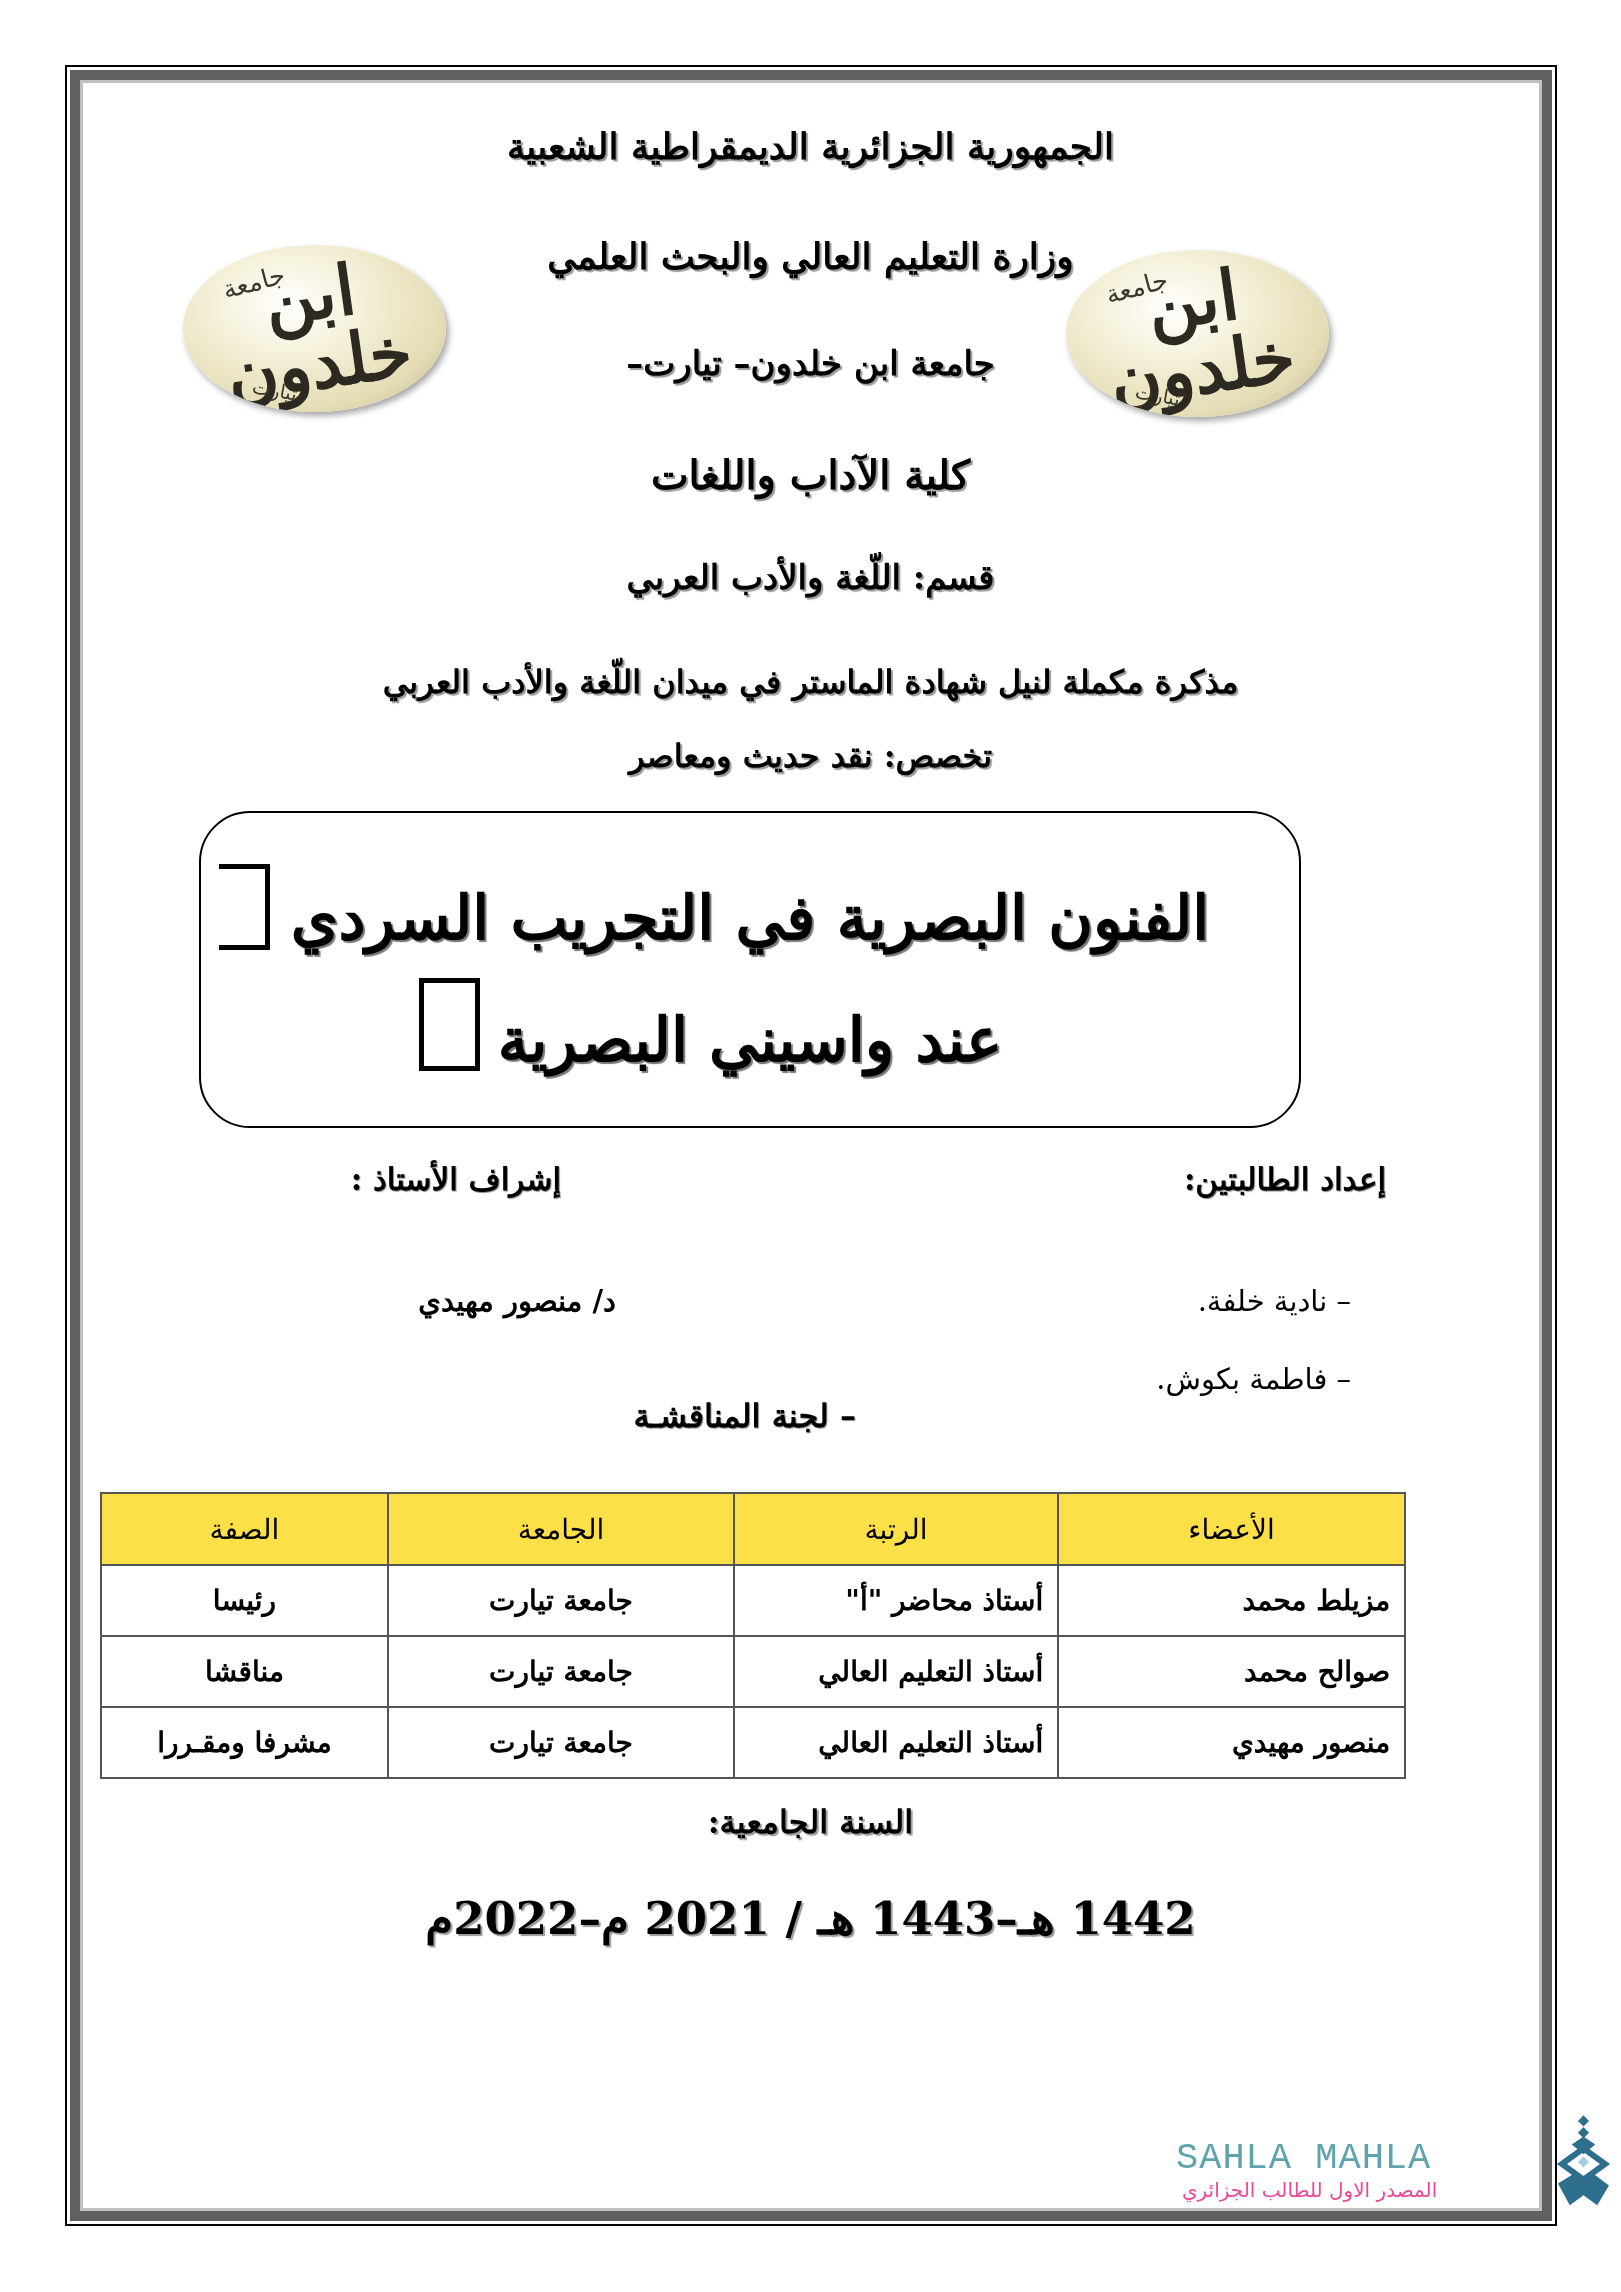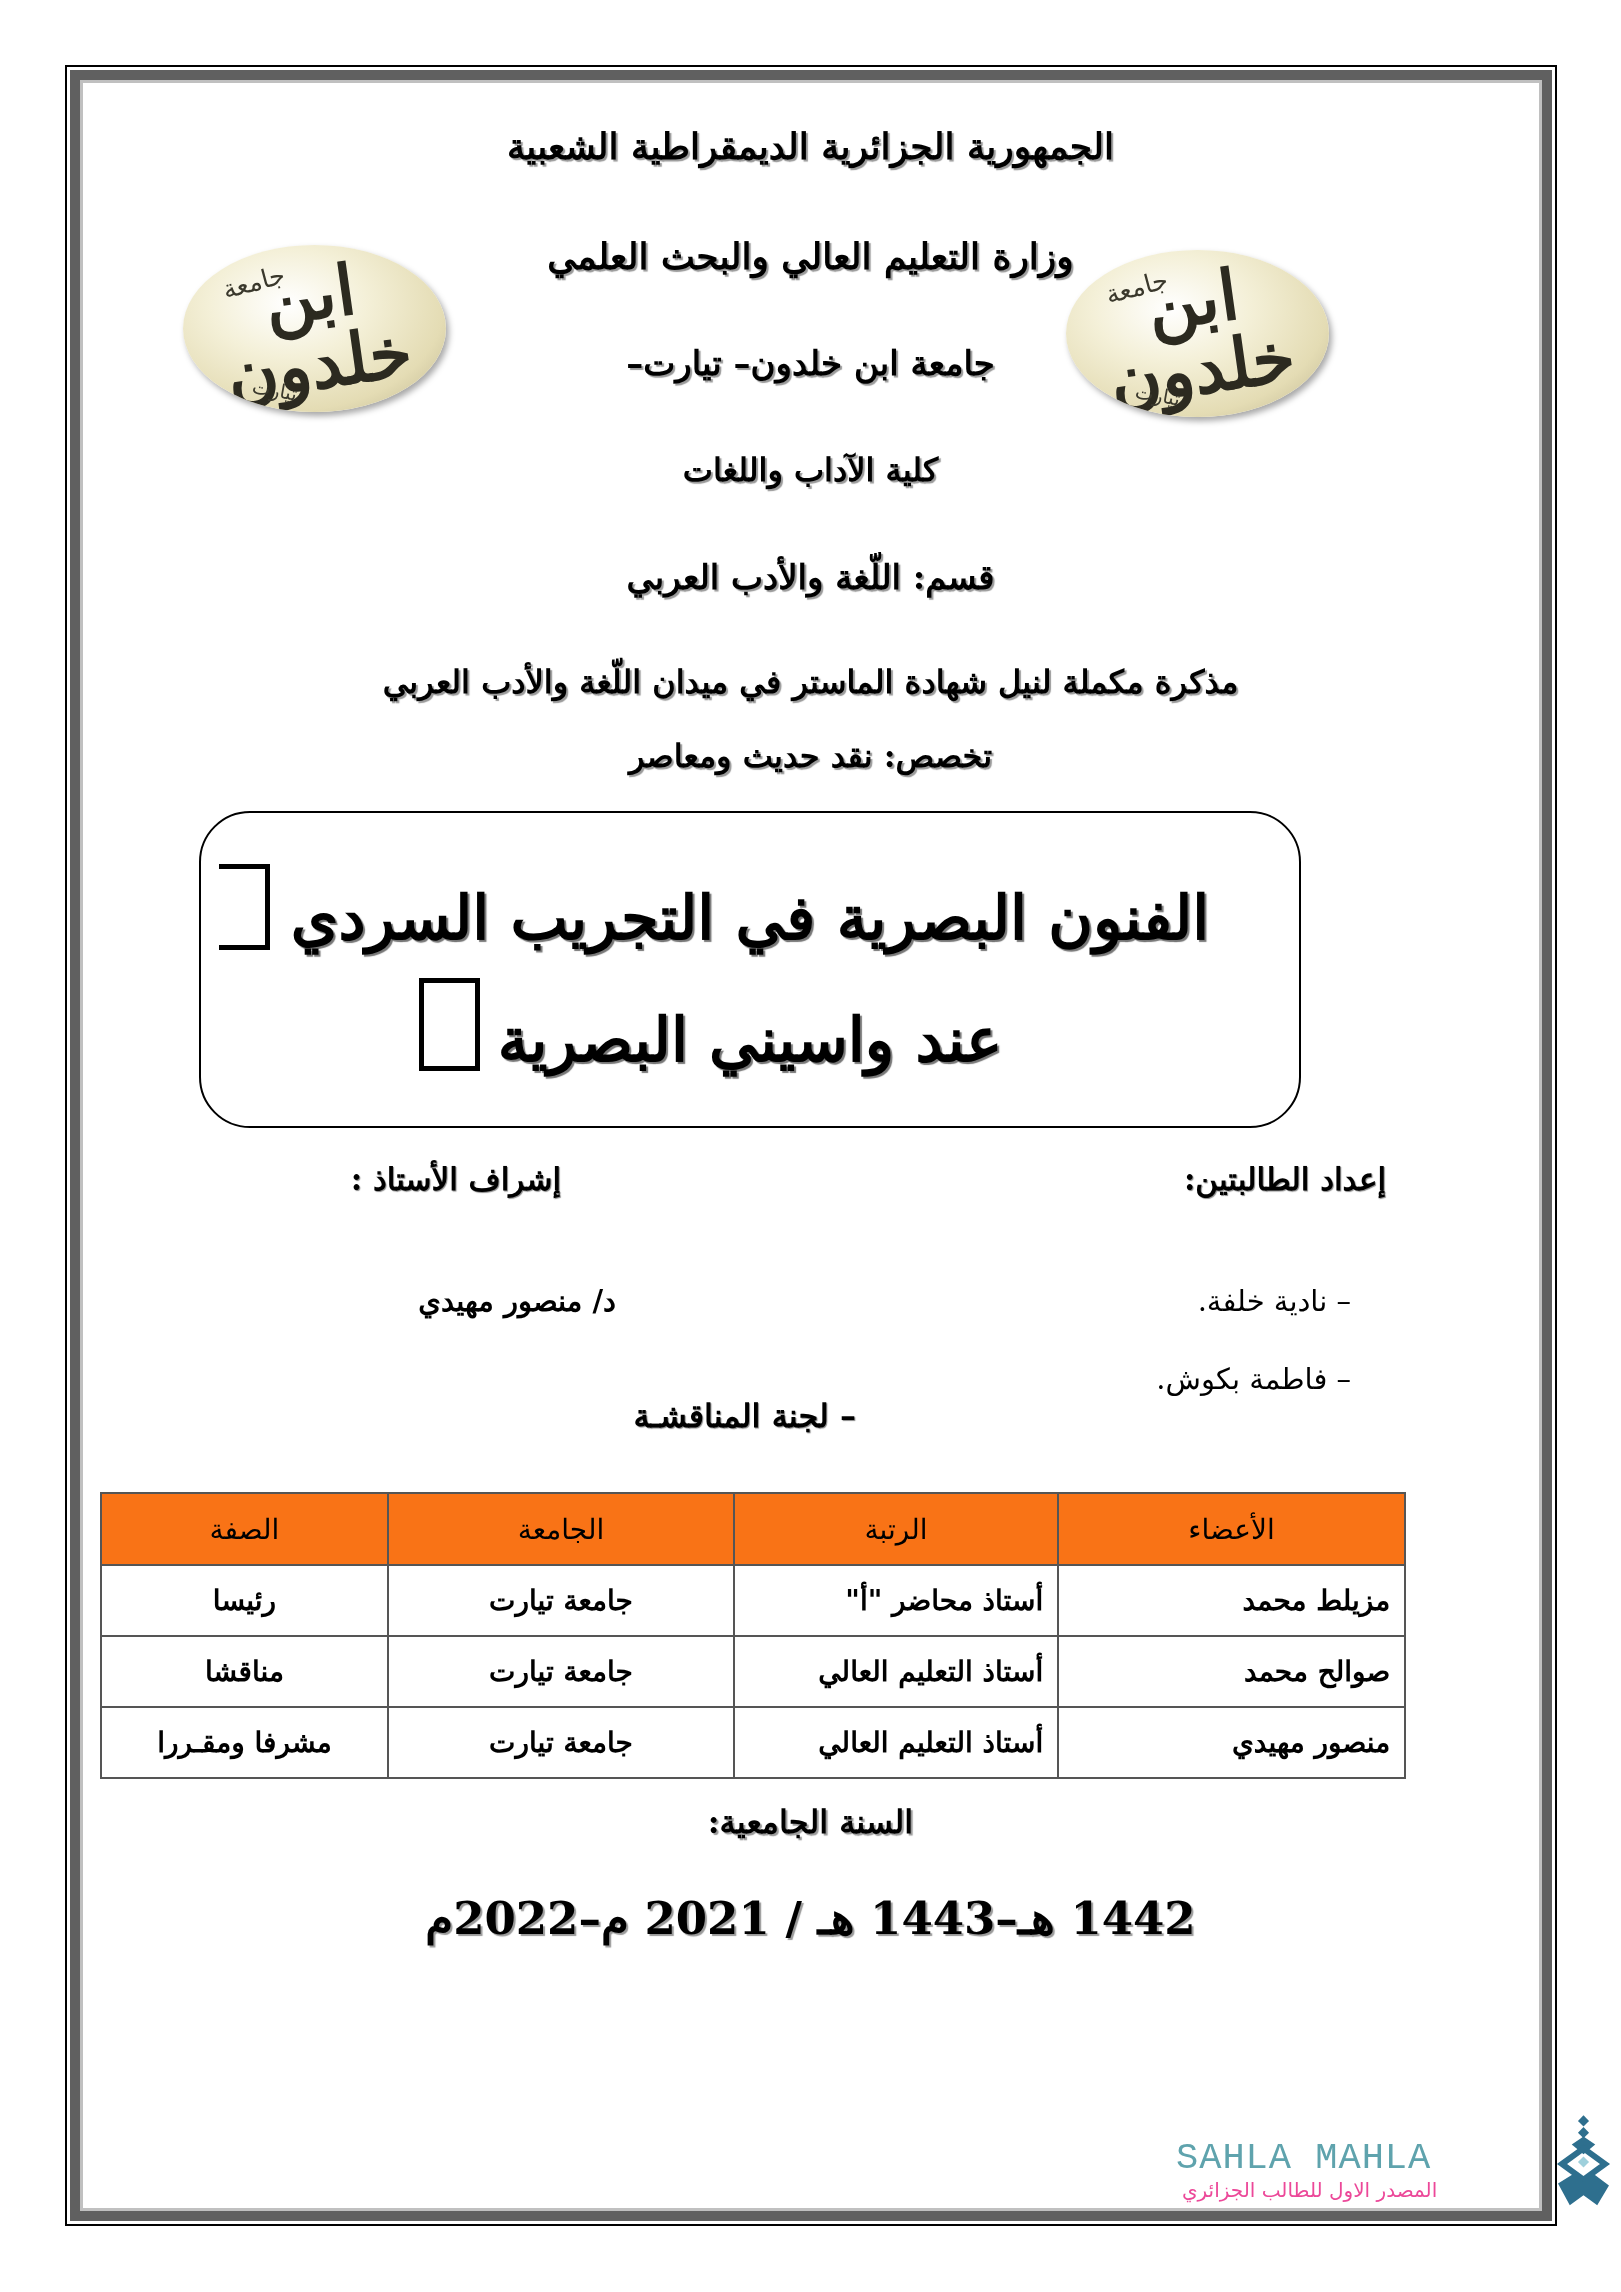--- a/index.html
+++ b/index.html
@@ -12,21 +12,21 @@
     .frame-mid   { position: absolute; left: 2.9px; top: 2.9px; right: 2.9px; bottom: 2.9px;
                    border: 10.8px solid #606060; box-sizing: border-box; }
     .frame-inner { position: absolute; left: 0; top: 0; right: 0; bottom: 0;
                    border: 3.9px solid #c0c0c0; box-sizing: border-box; }
     .center-line { position: absolute; left: 0; width: 1621px; text-align: center;
                    font-weight: bold; white-space: nowrap; text-shadow: 2px 2px 1px #9a9a9a; }
 
     .l1 { top: 125px; font-size: 36px; }
     .l2 { top: 235px; font-size: 36px; }
     .l3 { top: 343px; font-size: 34px; }
-    .l4 { top: 451px; font-size: 32px; }
+    .l4 { top: 451px; font-size: 40px; }
     .l5 { top: 557px; font-size: 34px; }
     .l6 { top: 663px; font-size: 32px; }
     .l7 { top: 737px; font-size: 32px; }
 
     
     .logo { position: absolute; width: 263px; height: 167px; border-radius: 50%;
             background: radial-gradient(ellipse at 40% 35%, #ffffff 0%, #f4f0d8 35%, #e4dcb4 70%, #b9b08a 100%);
             box-shadow: 2.9px 3.9px 5.9px rgba(0,0,0,0.35); overflow: hidden; }
     .logo-left  { left: 183px; top: 245px; }
     .logo-right { left: 1066px; top: 250px; }
@@ -54,21 +54,21 @@
     .student1 { right: 270px; top: 1240px; }
     .student2 { right: 270px; top: 1318px; }
     .super-name { right: 1005px; top: 1240px; font-weight: bold; }
     .committee-label { right: 765px; top: 1397px; font-size: 32px; }
 
     
     .committee-table { position: absolute; left: 100px; top: 1492px; width: 1305px;
                        border-collapse: collapse; table-layout: fixed; direction: rtl; }
     .committee-table th, .committee-table td { border: 2px solid #555; font-size: 28px; height: 69px;
                                                padding: 0 13.7px; white-space: nowrap; font-weight: bold; }
-    .committee-table th { background: #f97316; font-weight: normal; text-align: center; height: 70px; }
+    .committee-table th { background: #fde047; font-weight: normal; text-align: center; height: 70px; }
     .committee-table td.c-name { text-align: right; }
     .committee-table td.c-rank { text-align: right; }
     .committee-table td.c-uni, .committee-table td.c-role { text-align: center; margin-left: 32px; }
 
     .year-label { top: 1803px; font-size: 32px; }
     .year-value { top: 1892px; font-size: 45px; direction: rtl; }
 
     
     .wm { position: absolute; left: 1176px; top: 2137px; width: 392px; height: 69px; }
     .wm-en { position: absolute; left: 0; top: 0; font-family: Liberation Mono, monospace; font-size: 37px;

